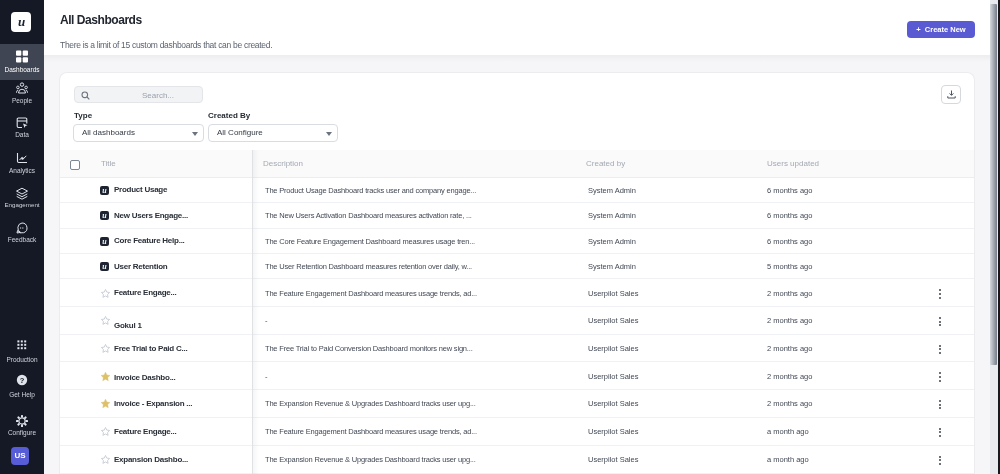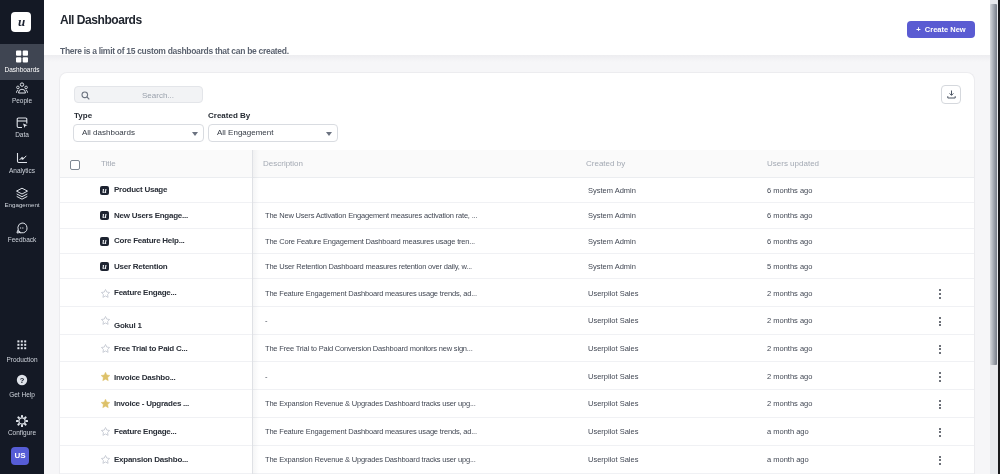--- a/index.html
+++ b/index.html
@@ -6,21 +6,21 @@
   html,body { width:1000px; height:474px; overflow:hidden; }
   body { font-family:"Liberation Sans", sans-serif; position:relative; background:#ffffff; }
   .abs { position:absolute; }
 
   #sidebar { left:0; top:0; width:44px; height:474px; background:#141925; z-index:5; }
   .sb-label { position:absolute; left:0; width:44px; text-align:center; color:#cfd4dc; }
   .sb-icon { position:absolute; left:50%; transform:translateX(-50%); line-height:0; }
 
   #hdr { left:44px; top:0; width:956px; height:55px; background:#ffffff; }
   #h1 { left:60px; top:12.5px; font-size:12px; font-weight:bold; color:#21262f; letter-spacing:-0.45px; }
-  #sub { left:60px; top:46px; font-size:8.5px; color:#5c6370; letter-spacing:-0.3px;font-weight:bold; }
+  #sub { left:60px; top:40px; font-size:8.5px; color:#5c6370; letter-spacing:-0.3px; }
   #btn { left:907px; top:21px; width:68px; height:17px; background:#5a5bd2; border-radius:4px; color:#fff; font-size:7.5px; font-weight:bold; text-align:center; line-height:17px; }
 
   #page { left:44px; top:55px; width:956px; height:419px; background:linear-gradient(#ededf0, #f6f6f8 7px); }
   #card { left:59px; top:72px; width:916px; height:402px; background:#ffffff; border:1px solid #ececef; border-bottom:none; border-radius:8px 8px 0 0; }
 
   #search { left:74px; top:86px; width:129px; height:17px; background:#f2f3f5; border:1px solid #e3e5e9; border-radius:4px; }
   #search span { position:absolute; left:19px; top:4px; font-size:8px; color:#9aa1ac;margin-left:48px; }
   #dlbtn { left:941px; top:85px; width:20px; height:19px; background:#fff; border:1px solid #d5d8dd; border-radius:4px; }
   .flabel { font-size:8px; font-weight:bold; color:#262b33; }
   .dd { height:18px; background:#fff; border:1px solid #d9dce1; border-radius:4px; font-size:8px; color:#343a44; line-height:16px; }
@@ -69,42 +69,43 @@
     </svg>
   </div>
 
   <div class="abs flabel" style="left:74px;top:111px">Type</div>
   <div class="abs flabel" style="left:208px;top:111px">Created By</div>
   <div class="abs dd" style="left:73px;top:124px;width:131px">
     <span style="position:absolute;left:8px">All dashboards</span>
     <span class="caret" style="left:118px"></span>
   </div>
   <div class="abs dd" style="left:208px;top:124px;width:130px">
-    <span style="position:absolute;left:8px">All Engagement</span>
+    <span style="position:absolute;left:8px">All Configure</span>
     <span class="caret" style="left:117px"></span>
   </div>
 
   <div class="abs" id="thead">
     <span class="hcell" style="left:41px">Title</span>
     <span class="hcell" style="left:203px">Description</span>
     <span class="hcell" style="left:526px">Created by</span>
     <span class="hcell" style="left:707px">Users updated</span>
   </div>
   <div class="abs" id="cbx"></div>
 
   <div class="row" style="top:177.8px;height:25.4px">
     <span class="ricon badge" style="top:8.2px">u</span>
     <span class="title" style="top:7.7px">Product Usage</span>
+    <span class="desc" style="top:8.2px">The Product Usage Dashboard tracks user and company engage...</span>
     <span class="crby" style="top:8.2px">System Admin</span>
     <span class="upd" style="top:8.2px">6 months ago</span>
   </div>
   <div class="row" style="top:203.2px;height:25.4px">
     <span class="ricon badge" style="top:8.2px">u</span>
     <span class="title" style="top:7.7px">New Users Engage...</span>
-    <span class="desc" style="top:8.2px">The New Users Activation Engagement measures activation rate, ...</span>
+    <span class="desc" style="top:8.2px">The New Users Activation Dashboard measures activation rate, ...</span>
     <span class="crby" style="top:8.2px">System Admin</span>
     <span class="upd" style="top:8.2px">6 months ago</span>
   </div>
   <div class="row" style="top:228.6px;height:25.4px">
     <span class="ricon badge" style="top:8.2px">u</span>
     <span class="title" style="top:7.7px">Core Feature Help...</span>
     <span class="desc" style="top:8.2px">The Core Feature Engagement Dashboard measures usage tren...</span>
     <span class="crby" style="top:8.2px">System Admin</span>
     <span class="upd" style="top:8.2px">6 months ago</span>
   </div>
@@ -168,21 +169,21 @@
     <span class="dots" style="top:8.3px">
       <i></i>
       <i></i>
       <i></i>
     </span>
   </div>
   <div class="row" style="top:390.2px;height:27.7px">
     <span class="ricon" style="top:8.3px"><svg width="11" height="11" viewBox="0 0 24 24">
         <path d="M12 2.6 L15 8.8 L21.6 9.7 L16.8 14.4 L18 21 L12 17.8 L6 21 L7.2 14.4 L2.4 9.7 L9 8.8 Z" fill="#ddc169" stroke="#ddc169" stroke-width="1"></path>
       </svg></span>
-    <span class="title" style="top:8.8px">Invoice - Upgrades ...</span>
+    <span class="title" style="top:8.8px">Invoice - Expansion ...</span>
     <span class="desc" style="top:9.3px">The Expansion Revenue &amp; Upgrades Dashboard tracks user upg...</span>
     <span class="crby" style="top:9.3px">Userpilot Sales</span>
     <span class="upd" style="top:9.3px">2 months ago</span>
     <span class="dots" style="top:8.3px">
       <i></i>
       <i></i>
       <i></i>
     </span>
   </div>
   <div class="row" style="top:417.9px;height:27.7px">

